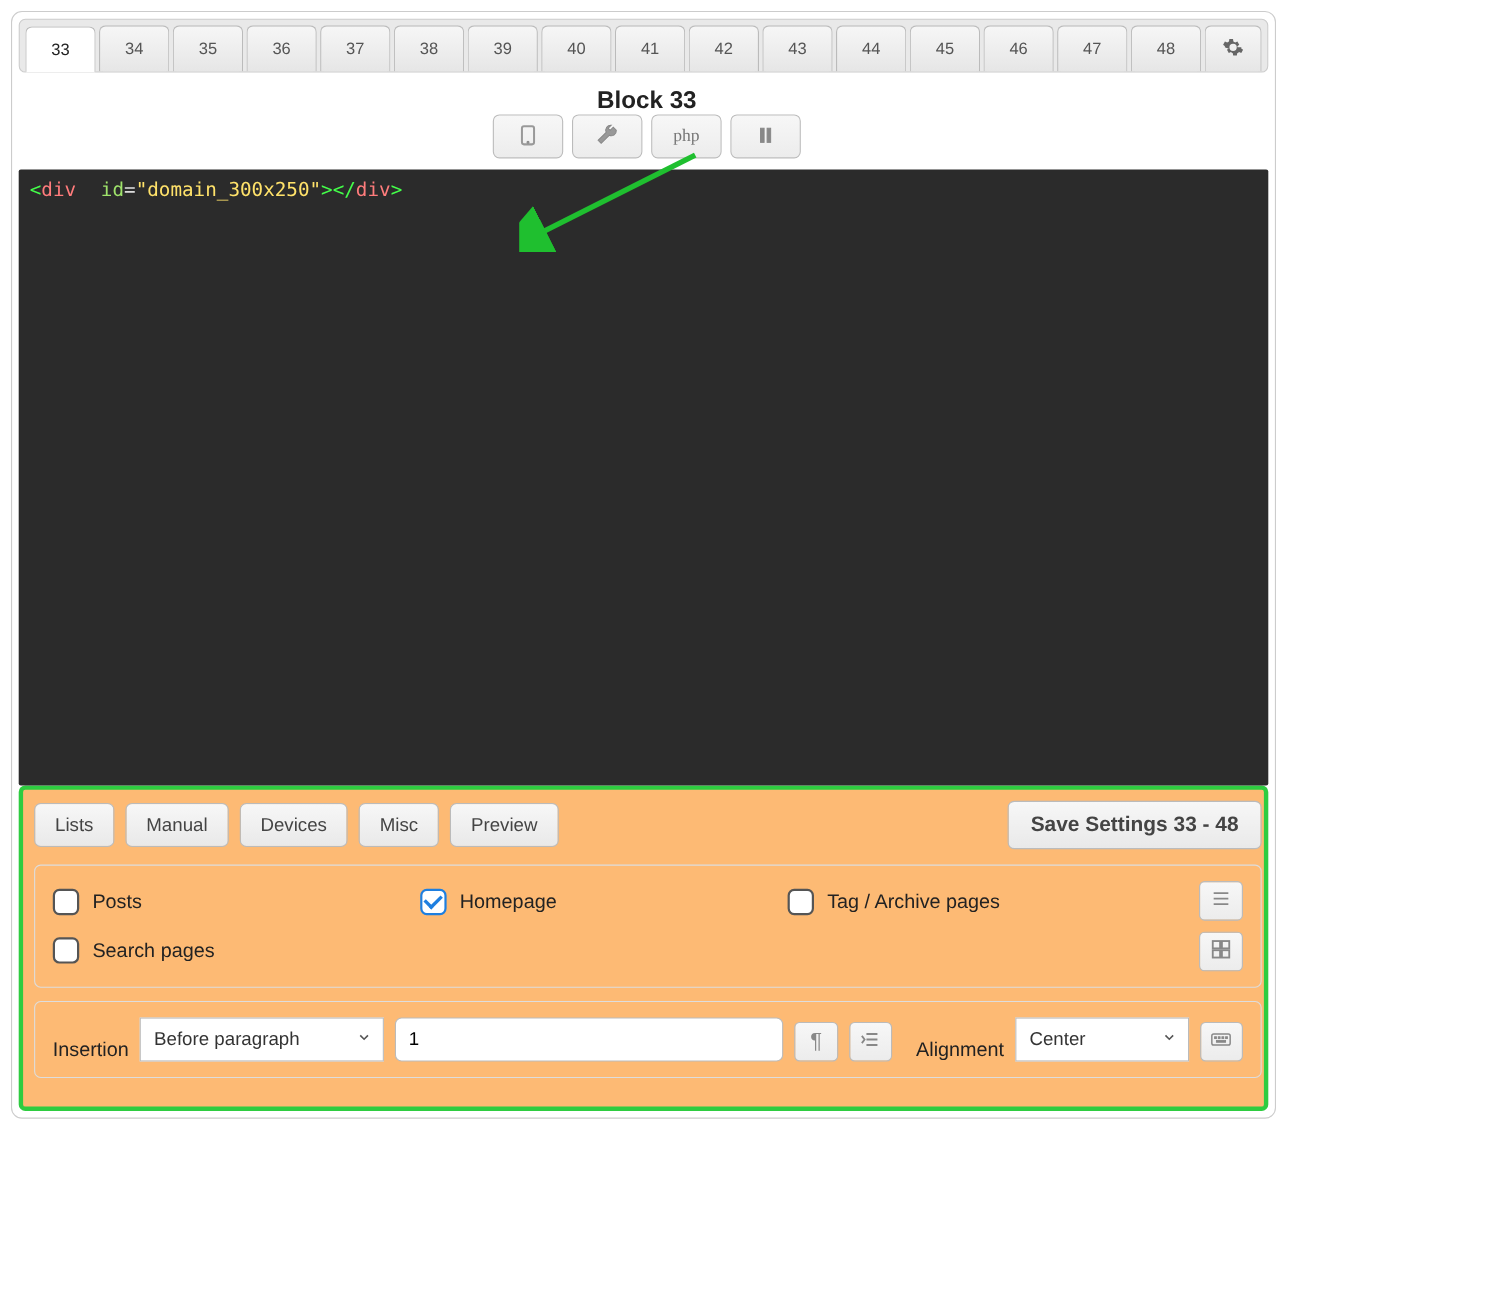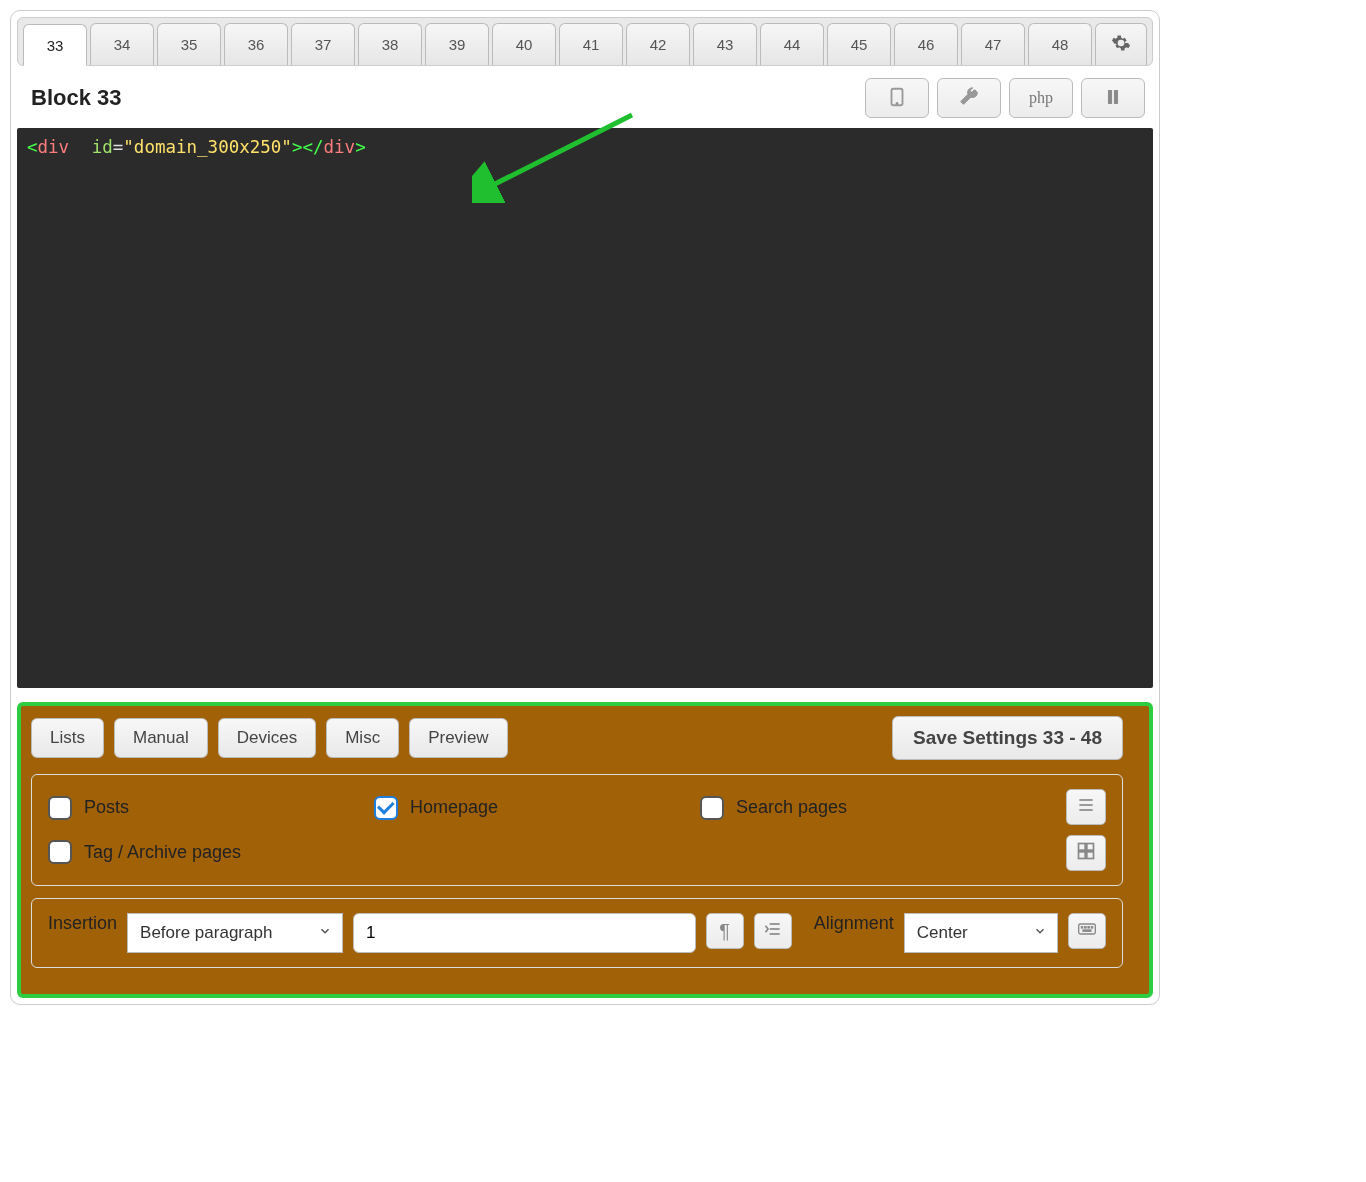--- a/index.html
+++ b/index.html
@@ -52,20 +52,21 @@
   .tab.gear {
     flex: 0 0 52px;
   }
   .tab.gear svg { width: 20px; height: 20px; fill: #666; }
   
   .block-header {
     display: flex;
     align-items: center;
     justify-content: space-between;
     padding: 12px 8px 10px 14px;
+    flex-direction: column;
   }
   .block-title {
     font-size: 22px;
     font-weight: 700;
   }
   .tool-btns { display: flex; gap: 8px; }
   .tbtn {
     width: 64px; height: 40px;
     border: 1px solid #bbb;
     border-radius: 6px;
@@ -94,25 +95,24 @@
   .tok-attr { color: #9fe36b; margin-left: 12px; }
   .tok-eq   { color: #ddd; }
   .tok-str  { color: #ffe26a; }
   .arrow {
     position: absolute;
     top: -25px; left: 455px;
     pointer-events: none;
   }
   
   .hl-box {
-    margin-top: 14px;
     border: 4px solid #2ecc40;
     border-radius: 6px;
-    padding: 10px 26px 14px 10px;
-    background: #a16207;
+    padding: 10px 2px 14px 10px;
+    background: #fdba74;
   }
   .btn-row {
     display: flex;
     align-items: center;
     gap: 10px;
     margin-bottom: 14px;
   }
   .pill-btn {
     border: 1px solid #bbb;
     border-radius: 6px;
@@ -175,21 +175,21 @@
     border: 1px solid #bbb;
     border-radius: 5px;
     background: linear-gradient(#f7f7f7,#ececec);
     display: flex; align-items: center; justify-content: center;
     cursor: pointer;
   }
   .sq-btn svg { width: 20px; height: 20px; fill: #888; stroke:#888; }
   
   .ins-row {
     display: flex;
-    align-items: flex-start;
+    align-items: flex-end;
     gap: 10px;
     font-size: 18px;
   }
   .ins-row label { color: #222; }
   .select {
     border: 1px solid #bbb;
     border-radius: 0;
     background: #fff;
     height: 40px;
     padding: 0 34px 0 12px;
@@ -326,26 +326,26 @@
                   <rect x="3" y="3" width="8" height="8" fill="none" stroke-width="2"></rect>
                   <rect x="13" y="3" width="8" height="8" fill="none" stroke-width="2"></rect>
                   <rect x="3" y="13" width="8" height="8" fill="none" stroke-width="2"></rect>
                   <rect x="13" y="13" width="8" height="8" fill="none" stroke-width="2"></rect>
                 </svg>
             </span>
           </div>
         </div>
 
         <div class="chk">
+          <div id="cb-tagarchive" class="box"></div>
+          <span>Tag / Archive pages</span>
+        </div>
+        <div class="chk">
           <div id="cb-search" class="box"></div>
           <span>Search pages</span>
-        </div>
-        <div class="chk">
-          <div id="cb-tagarchive" class="box"></div>
-          <span>Tag / Archive pages</span>
         </div>
       </div>
     </div>
 
     <div class="section">
       <div class="ins-row">
         <label>Insertion</label>
         <div class="select sel-insertion">
           <span>Before paragraph</span>
           <span class="chev">

